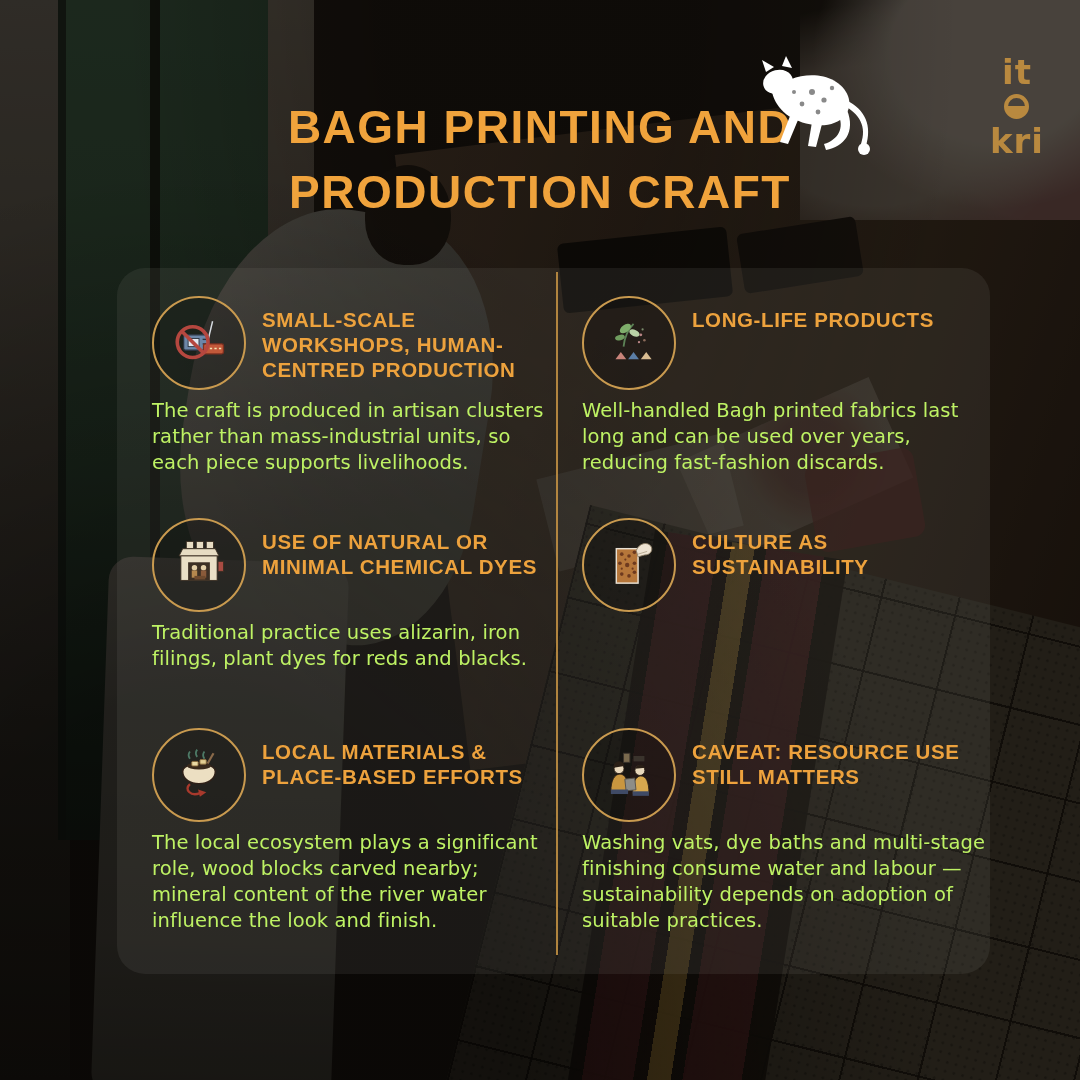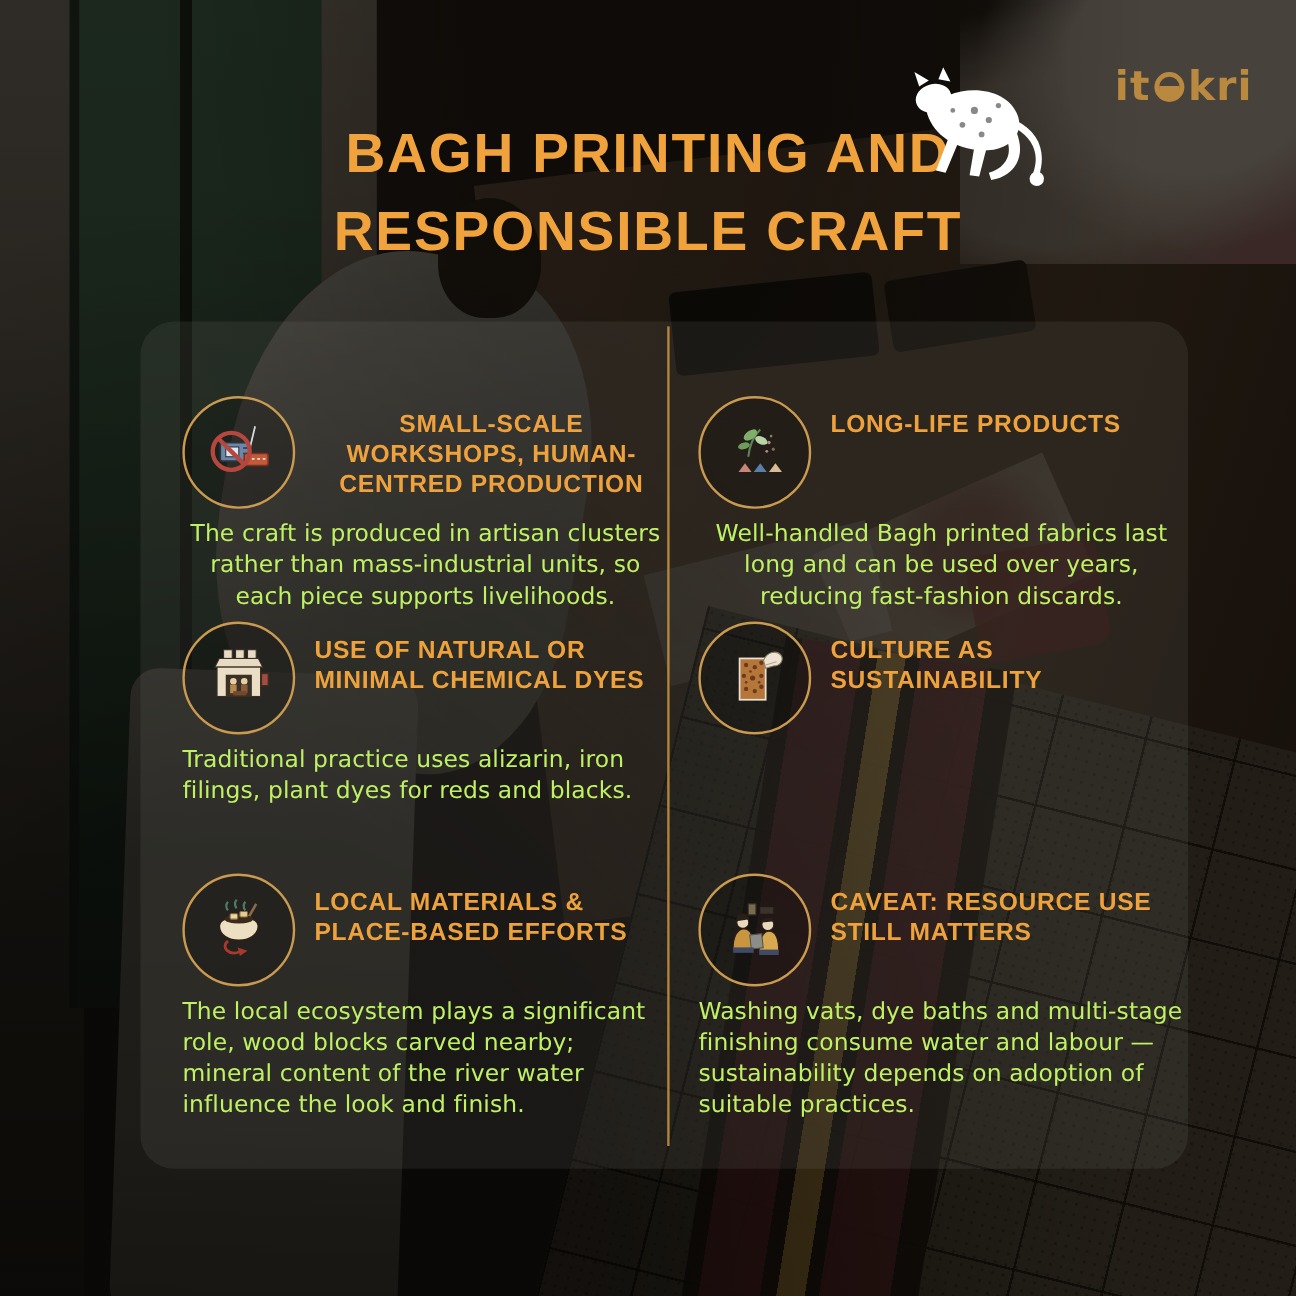--- a/index.html
+++ b/index.html
@@ -46,34 +46,34 @@
 
   
   .panel{position:absolute;left:117px;top:268px;width:873px;height:706px;border-radius:28px;
          background:rgba(142,140,128,0.13);}
   .divider{position:absolute;left:556px;top:272px;width:2px;height:683px;background:#c08f42;opacity:.9;}
 
   .title{position:absolute;left:0;top:95px;width:1080px;text-align:center;
          color:#F0A33C;font-size:46px;font-weight:800;letter-spacing:1.5px;line-height:1.42;}
   .animal{position:absolute;left:742px;top:52px;width:150px;height:115px;}
   .logo{position:absolute;right:36px;top:52px;display:flex;align-items:center;gap:2px;
-        color:#B9893F;font-family:"DejaVu Sans",sans-serif;font-weight:800;font-size:34px;letter-spacing:1px;}
+        color:#B9893F;font-family:"DejaVu Sans",sans-serif;font-weight:800;font-size:34px;letter-spacing:1px;flex-direction:column;}
   .logo .o-glyph{width:25px;height:25px;border:4px solid #B9893F;border-radius:50%;box-sizing:border-box;
         background:linear-gradient(180deg,transparent 0 46%,#B9893F 46%);margin:0 1px;}
 
   .cell{position:absolute;width:405px;}
   .cell-head{display:flex;gap:16px;align-items:flex-start;}
   .icon-circle{flex:0 0 auto;width:90px;height:90px;border:2px solid #C99A4F;border-radius:50%;
                background:rgba(0,0,0,0.22);display:flex;align-items:center;justify-content:center;}
   .heading{max-width:312px;padding-top:11px;color:#EDA23D;font-size:20.5px;font-weight:800;
            letter-spacing:0.6px;line-height:1.22;text-transform:uppercase;}
   .body-text{margin-top:8px;width:405px;color:#bef264;font-size:19.5px;line-height:1.34;
              font-family:"DejaVu Sans",sans-serif;letter-spacing:0.1px;}
   .c1{left:152px;} .c2{left:582px;}
-  .r1{top:330px;text-align:center;} .r2{top:518px;} .r3{top:728px;}
+  .r1{top:296px;} .r2{top:518px;} .r3{top:728px;}
   .r1 .cell-head{margin-bottom:0px;}
 </style>
 </head>
 <body>
 
 <div class="canvas">
 
   <div class="bg">
     <div class="wall-strip"></div>
     <div class="green-door"></div>
@@ -94,21 +94,21 @@
     <div class="stripe-band"></div>
     <div class="shade-overlay"></div>
     <div class="vignette"></div>
   </div>
 
   <div class="panel"></div>
   <div class="divider"></div>
 
   <div class="title">
     <div>BAGH PRINTING AND</div>
-    <div>RESPONSIBLE CRAFT</div>
+    <div>PRODUCTION CRAFT</div>
   </div>
 
   <svg class="animal" viewBox="0 0 150 115">
     <g fill="#ffffff">
       <path d="M30,40 C52,16 96,18 106,44 C112,60 98,76 72,73 C50,70 34,58 30,40 Z"></path>
       <ellipse cx="36" cy="30" rx="15" ry="12" transform="rotate(-14 36 30)"></ellipse>
       <polygon points="24,20 20,8 32,15"></polygon>
       <polygon points="40,14 44,4 50,16"></polygon>
       <path d="M48,64 L38,90 L46,92 L56,68 Z"></path>
       <path d="M70,70 L66,94 L74,95 L80,72 Z"></path>

